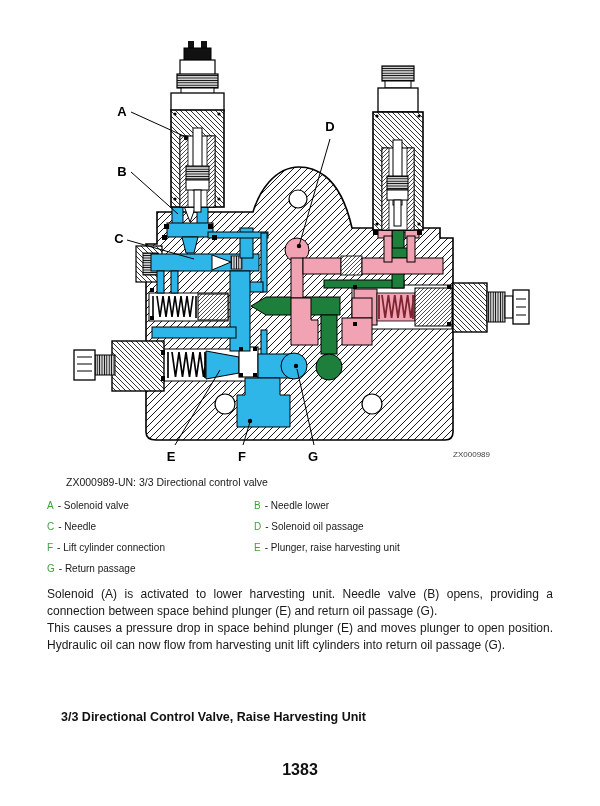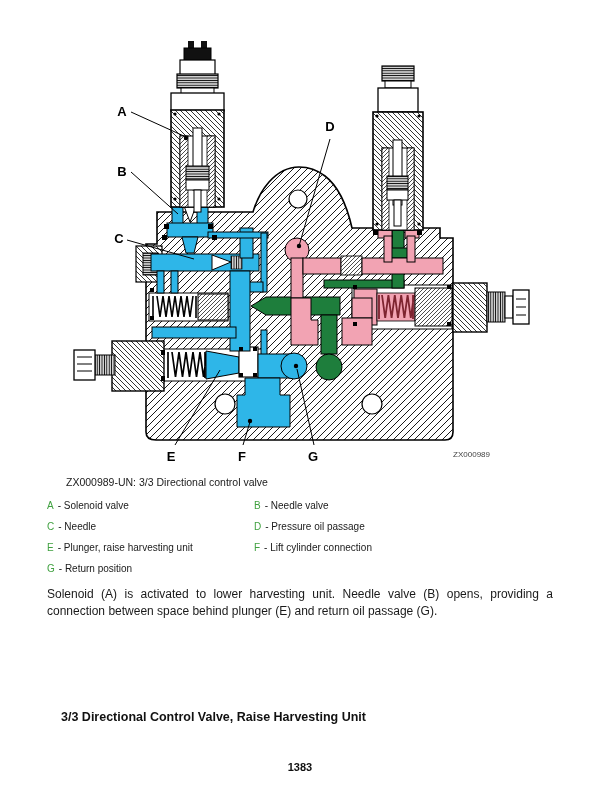--- a/index.html
+++ b/index.html
@@ -21,21 +21,21 @@
   .body-text{
     position:absolute;left:47px;top:586px;width:506px;
     font-size:12px;line-height:17px;text-align:justify;color:#1a1a1a;
   }
   .body-text p{margin:0;}
   .section-heading{
     position:absolute;left:53px;top:702px;font-size:12.5px;font-weight:bold;color:#111;margin:8px;
   }
   .page-number{
     position:absolute;left:0;top:761px;width:100%;text-align:center;
-    font-size:11px;font-weight:bold;color:#111;
+    font-size:16px;font-weight:bold;color:#111;
   }
   svg text.lbl{font-family:"Liberation Sans",sans-serif;font-weight:bold;font-size:13px;fill:#000;}
   svg text.code{font-family:"Liberation Sans",sans-serif;font-size:8px;fill:#444;}
 </style>
 </head>
 <body>
 
 <div class="page">
 
   <svg class="diagram" width="600" height="468" viewBox="0 0 600 468">
@@ -254,40 +254,41 @@
     </g>
   </svg>
 
   <div class="figure-caption">ZX000989-UN: 3/3 Directional control valve</div>
 
   <div class="legend">
     <div class="legend-item">
       <span class="legend-letter">A</span><span class="legend-text">- Solenoid valve</span>
     </div>
     <div class="legend-item">
-      <span class="legend-letter">B</span><span class="legend-text">- Needle valve</span>
+      <span class="legend-letter">B</span><span class="legend-text">- Needle lower</span>
     </div>
     <div class="legend-item">
       <span class="legend-letter">C</span><span class="legend-text">- Needle</span>
     </div>
     <div class="legend-item">
-      <span class="legend-letter">D</span><span class="legend-text">- Pressure oil passage</span>
+      <span class="legend-letter">D</span><span class="legend-text">- Solenoid oil passage</span>
+    </div>
+    <div class="legend-item">
+      <span class="legend-letter">F</span><span class="legend-text">- Lift cylinder connection</span>
     </div>
     <div class="legend-item">
       <span class="legend-letter">E</span><span class="legend-text">- Plunger, raise harvesting unit</span>
     </div>
     <div class="legend-item">
-      <span class="legend-letter">F</span><span class="legend-text">- Lift cylinder connection</span>
-    </div>
-    <div class="legend-item">
-      <span class="legend-letter">G</span><span class="legend-text">- Return position</span>
+      <span class="legend-letter">G</span><span class="legend-text">- Return passage</span>
     </div>
   </div>
 
   <div class="body-text">
     <p>Solenoid (A) is activated to lower harvesting unit. Needle valve (B) opens, providing a connection between space behind plunger (E) and return oil passage (G).</p>
+    <p>This causes a pressure drop in space behind plunger (E) and moves plunger to open position. Hydraulic oil can now flow from harvesting unit lift cylinders into return oil passage (G).</p>
   </div>
 
   <h2 class="section-heading">3/3 Directional Control Valve, Raise Harvesting Unit</h2>
 
   <div class="page-number">1383</div>
 
 </div>
 
 </body></html>

